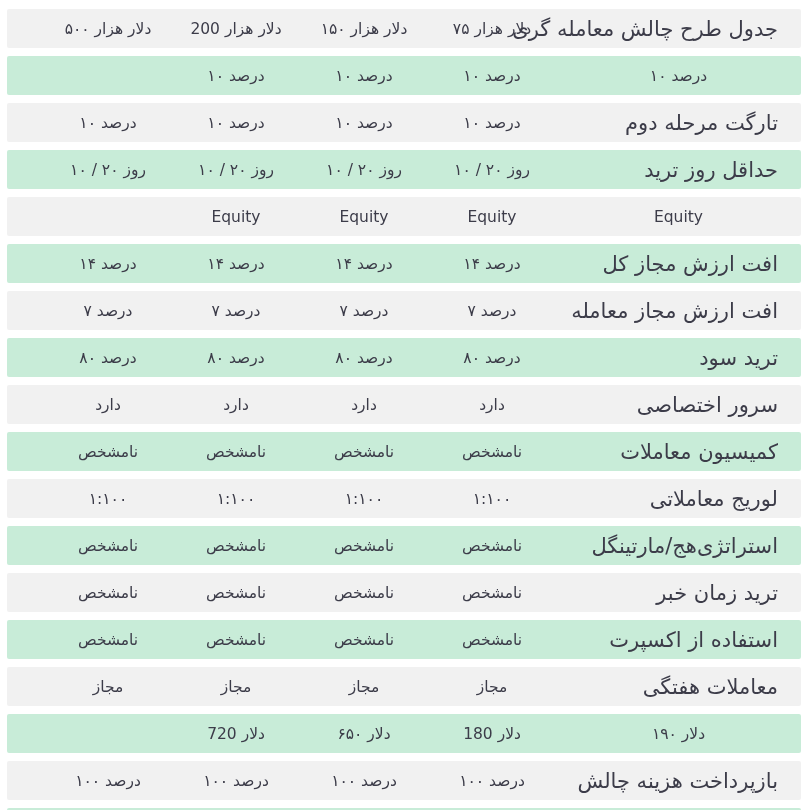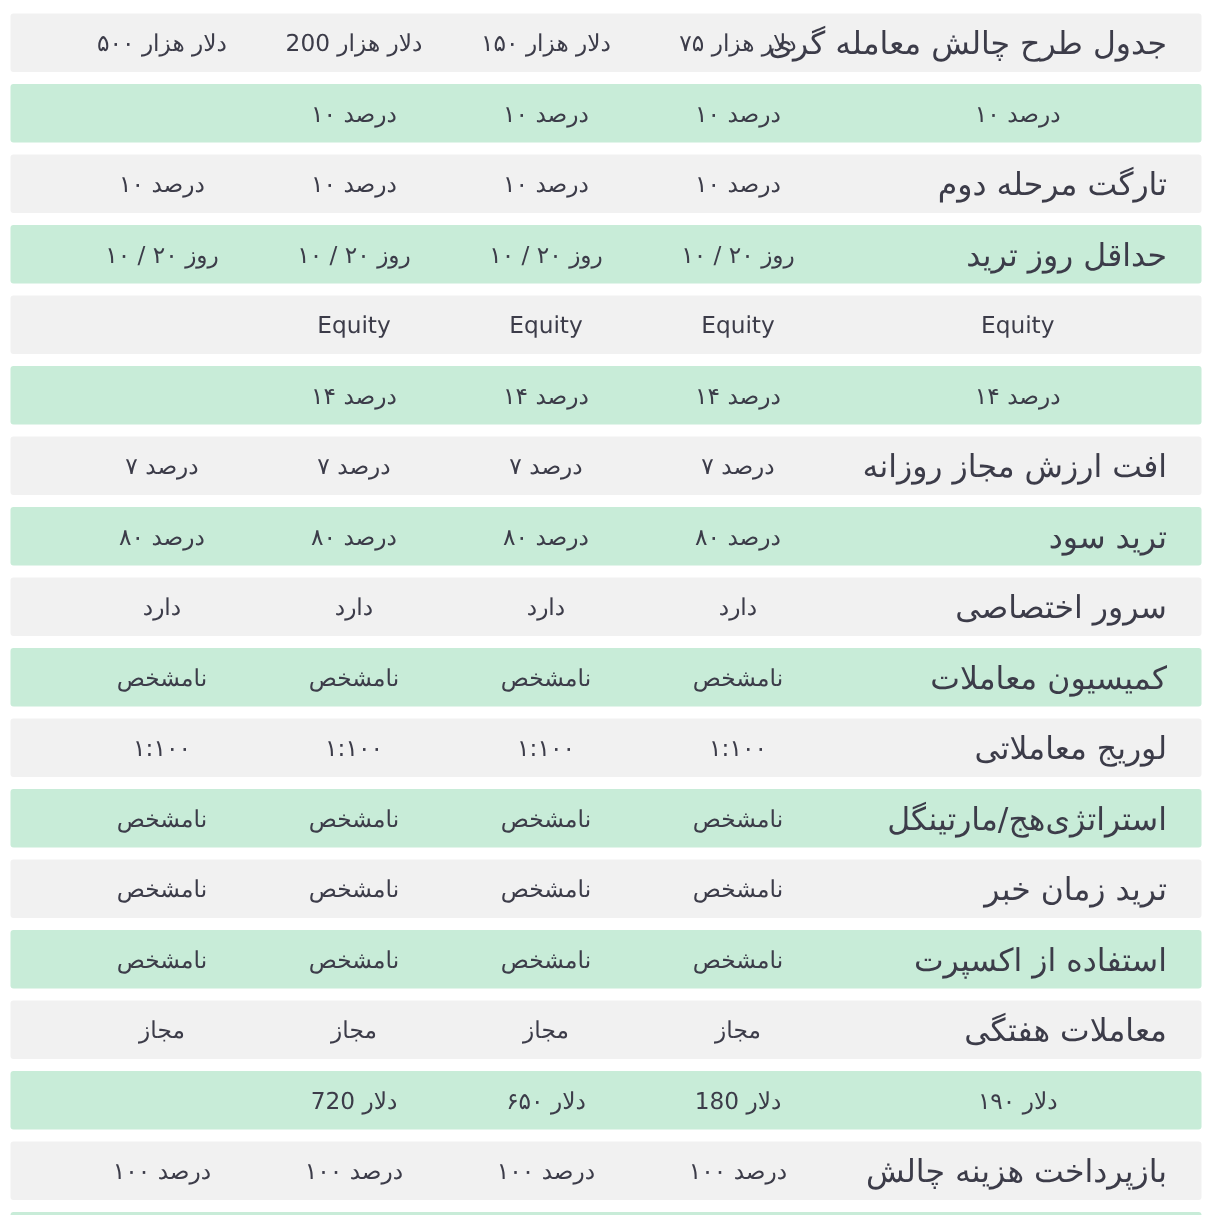--- a/index.html
+++ b/index.html
@@ -78,29 +78,30 @@
 
   <div class="row gray">
     <div class="value-cell">Equity</div>
     <div class="value-cell">Equity</div>
     <div class="value-cell">Equity</div>
     <div class="value-cell">Equity</div>
     <div></div>
   </div>
 
   <div class="row mint">
-    <div class="value-cell">۱۴ درصد</div>
-    <div class="value-cell">۱۴ درصد</div>
-    <div class="value-cell">۱۴ درصد</div>
-    <div class="value-cell">۱۴ درصد</div>
-    <div></div>
-  </div>
-
-  <div class="row gray">
-    <div class="label-cell">افت ارزش مجاز روزانه</div>
+    <div class="label-cell">افت ارزش مجاز کل</div>
+    <div class="value-cell">۱۴ درصد</div>
+    <div class="value-cell">۱۴ درصد</div>
+    <div class="value-cell">۱۴ درصد</div>
+    <div class="value-cell">۱۴ درصد</div>
+    <div></div>
+  </div>
+
+  <div class="row gray">
+    <div class="label-cell">افت ارزش مجاز معامله</div>
     <div class="value-cell">۷ درصد</div>
     <div class="value-cell">۷ درصد</div>
     <div class="value-cell">۷ درصد</div>
     <div class="value-cell">۷ درصد</div>
     <div></div>
   </div>
 
   <div class="row mint">
     <div class="label-cell">ترید سود</div>
     <div class="value-cell">۸۰ درصد</div>

